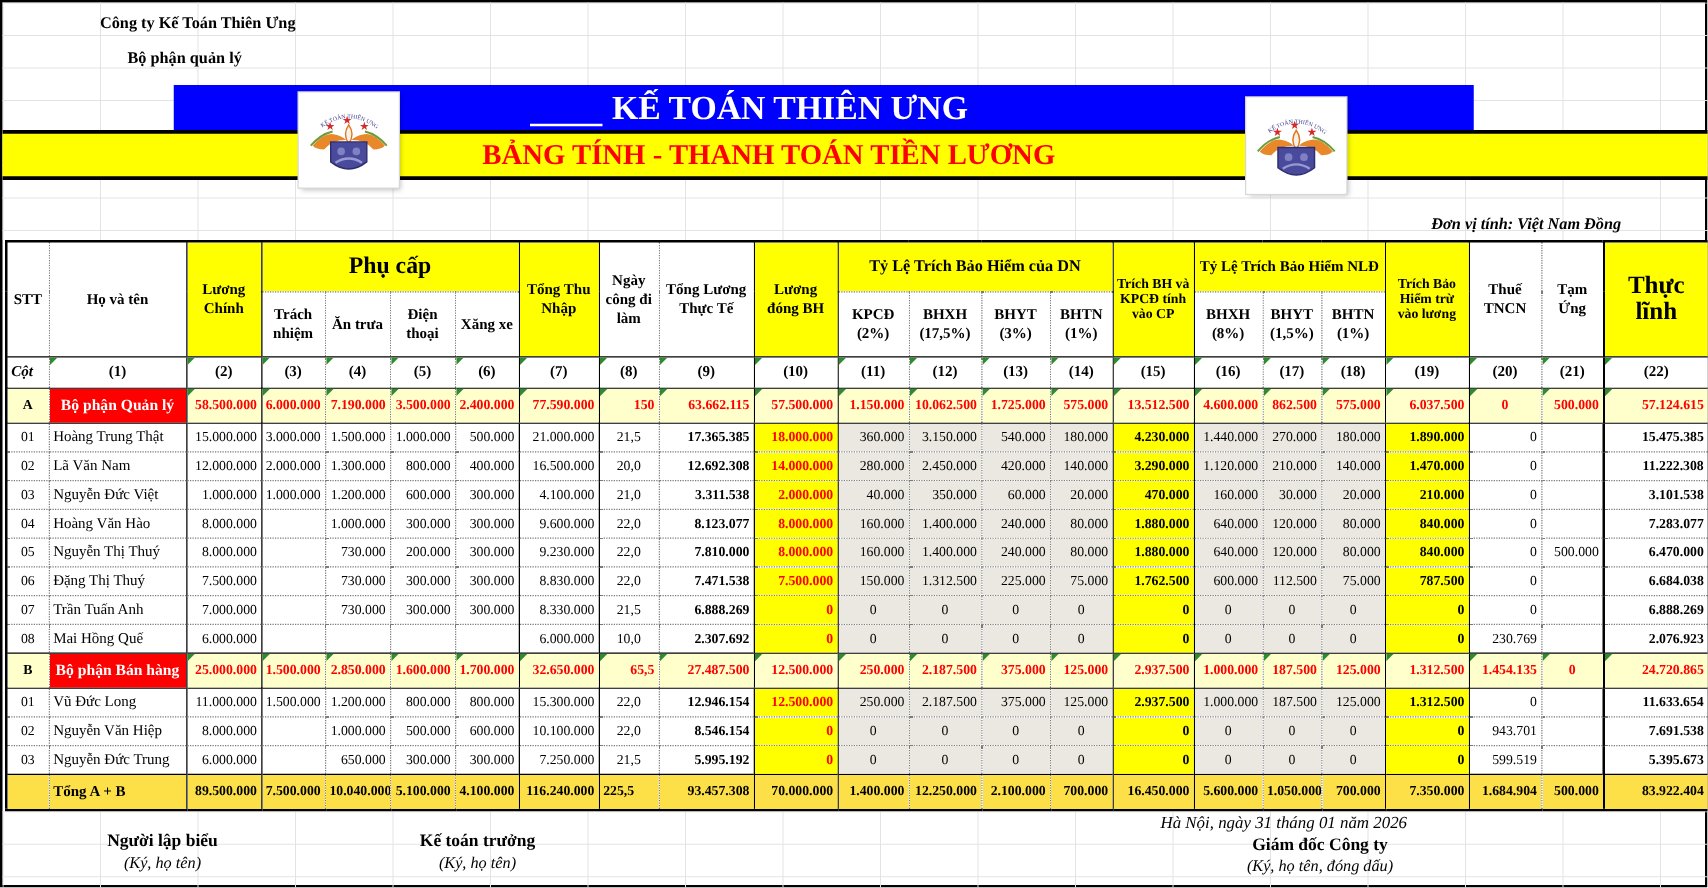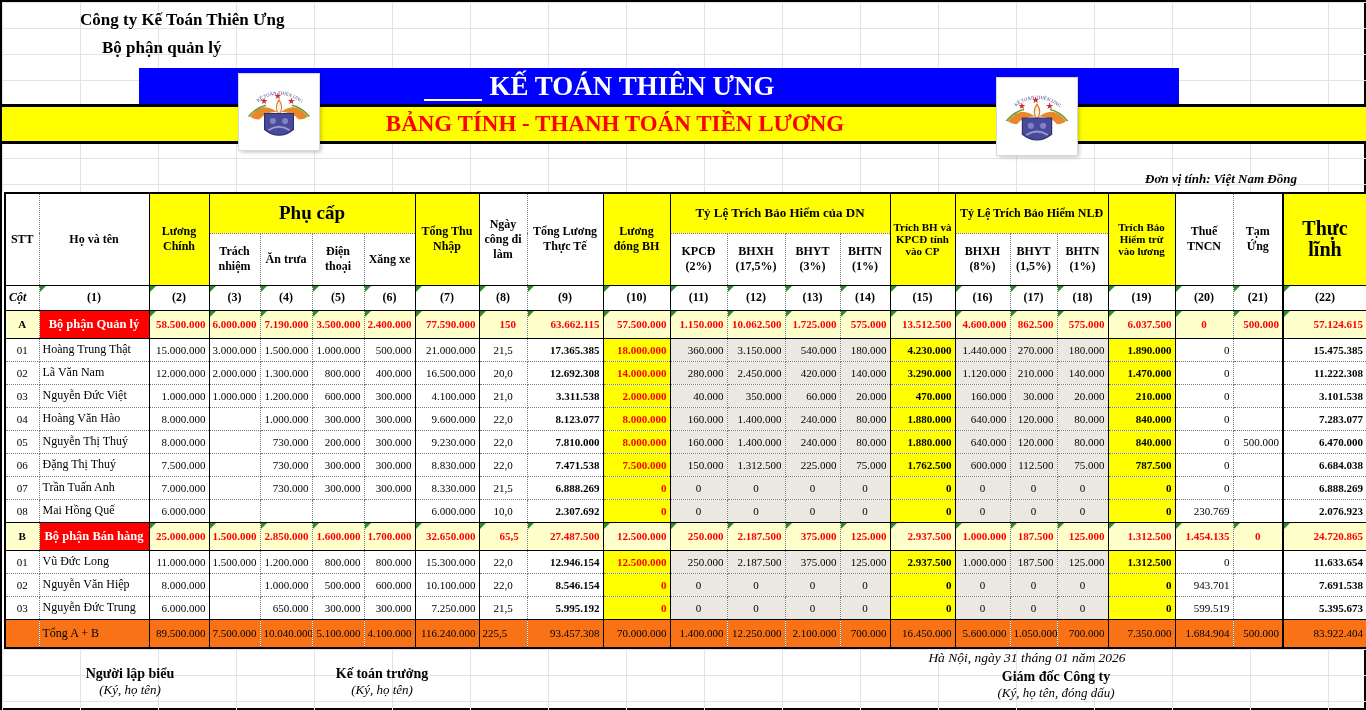--- a/index.html
+++ b/index.html
@@ -9,21 +9,21 @@
   }
   .page{position:absolute;inset:0;border:2px solid #000;box-sizing:border-box;}
   .grid-strip{position:absolute;left:0;width:1366px;z-index:0;
     background-image:linear-gradient(to right,#e3e3e3 1px,transparent 1px),
                      linear-gradient(to bottom,#e3e3e3 1px,transparent 1px);
     background-size:78px 26px;}
   .grid-top{top:0;height:190px;}
   .grid-bottom{top:647px;height:61px;}
 
   
-  .company{position:absolute;z-index:2;font-weight:bold;font-size:17px;}
+  .company{position:absolute;z-index:2;font-weight:bold;font-size:13px;}
   .company-name{left:78px;top:8px;}
   .company-dept{left:100px;top:36px;}
   .blue-bar{position:absolute;left:137px;top:66px;width:1040px;height:36px;z-index:1;
     background:#0000fe;color:#fff;font-weight:bold;font-size:27px;
     display:flex;align-items:center;justify-content:center;padding-right:120px;box-sizing:border-box;}
   .pre-underline{display:inline-block;width:58px;height:1em;border-bottom:2px solid #fff;margin-right:8px;}
   .yellow-bar{position:absolute;left:0;top:102px;width:1366px;height:40px;z-index:1;
     background:#ffff00;border-top:3px solid #000;border-bottom:3px solid #000;box-sizing:border-box;
     color:#ff0000;font-weight:bold;font-size:23px;
     display:flex;align-items:center;justify-content:center;padding-right:140px;}
@@ -73,24 +73,24 @@
   tr.data .cc11,tr.data .cc12,tr.data .cc13,tr.data .cc14,
   tr.data .cc16,tr.data .cc17,tr.data .cc18{background:#eae8e0;}
   tr.data .cc15,tr.data .cc19{background:#ffff00;font-weight:bold;}
   tr.data .cc22{font-weight:bold;}
 
   
   tr.section td{background:#ffffcc;color:#ff0000;font-weight:bold;
     border-top:1px solid #000;border-bottom:1px solid #000;}
   tr.section td.c-stt{color:#000;}
   tr.section td.c-name{background:#ff0000;color:#fff;text-align:center;font-size:12.5px;}
-  tr.section td.cc8{text-align:left;padding-left:20px;}
-
-  
-  tr.total td{background:#f97316;color:#000;font-weight:normal;
+  tr.section td.cc8{text-align:right;padding-left:20px;}
+
+  
+  tr.total td{background:#fde047;color:#000;font-weight:bold;
     border-top:1px solid #000;border-bottom:2px solid #000;}
   tr.total td.c-name{text-align:left;}
   tr.total td.cc8{text-align:left;}
 
   
   .tri::before{content:'';position:absolute;top:0;left:0;
     border-top:6px solid #2f8b2f;border-right:6px solid transparent;}
 
   
   .sign{position:absolute;z-index:2;text-align:center;}

